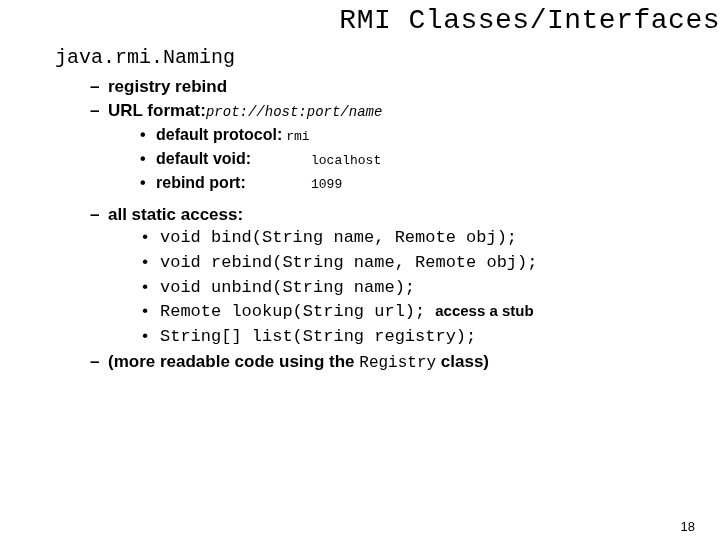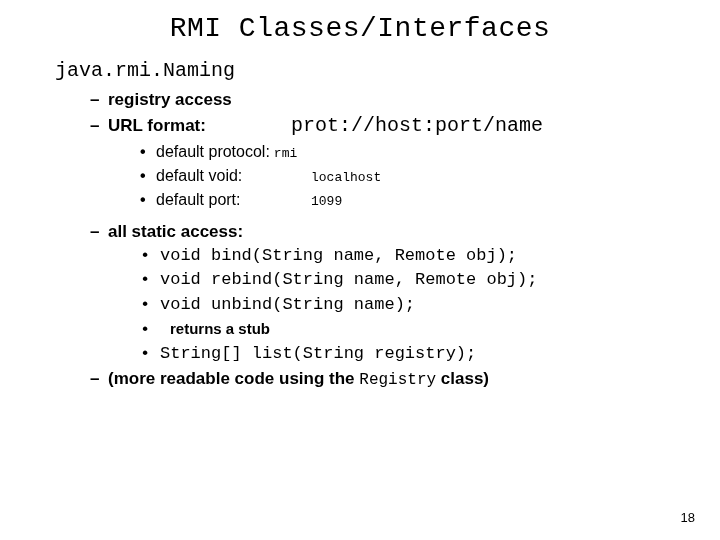--- a/index.html
+++ b/index.html
@@ -9,30 +9,29 @@
     height: 540px;
     background: #fff;
     font-family: "Comic Sans MS", cursive, sans-serif;
     color: #000;
     position: relative;
   }
   .mono {
     font-family: "Courier New", Courier, monospace;
   }
   .title {
-    text-align: center;
+    text-align: right;
     font-size: 28px;
-    padding-top: 13px;
+    padding-top: 5px;
     padding-bottom: 10px;
     letter-spacing: 0.5px;
   }
   .sub1 {
     font-size: 20px;
     margin-left: 55px;
-    margin-top: 5px;
   }
   .l2row {
     display: flex;
     align-items: baseline;
     margin-left: 90px;
     font-size: 17px;
     line-height: 1.4;
   }
   .l2row .dash {
     width: 18px;
@@ -48,33 +47,33 @@
     margin-left: 140px;
     font-size: 16px;
     line-height: 1.5;
   }
   .l3row .dot {
     width: 16px;
     flex: 0 0 16px;
     font-weight: bold;
   }
   .l3row .lab {
-    font-weight: normal;
+    font-weight: bold;
     display: inline-block;
   }
   .l3row.tight .lab { width: auto; }
   .l3row .val {
     font-family: "Courier New", Courier, monospace;
     font-size: 13px;
   }
   .w1 { width: 155px; }
   .urlval {
     font-family: "Courier New", Courier, monospace;
-    font-size: 20px;
-    margin-left: 85px;
+    font-size: 14px;
+    font-style: italic;
   }
   .methods {
     margin-left: 140px;
     font-size: 17px;
     line-height: 1.45;
   }
   .methods .mrow {
     display: flex;
     align-items: baseline;
   }
@@ -84,38 +83,38 @@
   }
   .note {
     font-weight: bold;
     font-family: "Comic Sans MS", cursive, sans-serif;
     font-size: 15px;
     margin-left: 10px;
   }
   .pagenum {
     position: absolute;
     right: 25px;
-    bottom: 15px;
+    bottom: 6px;
     font-family: Arial, sans-serif;
     font-size: 13px;
   }
   .bold { font-weight: bold; }
 </style>
 </head>
 <body>
 
 <div class="title mono">RMI Classes/Interfaces</div>
 
 <div class="sub1 mono">java.rmi.Naming</div>
 
 <div style="height:6px"></div>
 
 <div class="l2row">
   <span class="dash">–</span>
-  <span class="lab">registry access</span>
+  <span class="lab">registry rebind</span>
 </div>
 
 <div class="l2row">
   <span class="dash">–</span>
   <span class="lab">URL format:</span>
   <span class="urlval">prot://host:port/name</span>
 </div>
 
 <div class="l3row tight">
   <span class="dot">•</span>
@@ -124,21 +123,21 @@
 </div>
 
 <div class="l3row">
   <span class="dot">•</span>
   <span class="lab w1">default void:</span>
   <span class="val">localhost</span>
 </div>
 
 <div class="l3row">
   <span class="dot">•</span>
-  <span class="lab w1">default port:</span>
+  <span class="lab w1">rebind port:</span>
   <span class="val">1099</span>
 </div>
 
 <div style="height:8px"></div>
 
 <div class="l2row">
   <span class="dash">–</span>
   <span class="lab">all static access:</span>
 </div>
 
@@ -150,21 +149,22 @@
   <div class="mrow">
     <span class="bull">•</span>
       <span>void rebind(String name, Remote obj);</span>
   </div>
   <div class="mrow">
     <span class="bull">•</span>
       <span>void unbind(String name);</span>
   </div>
   <div class="mrow">
     <span class="bull">•</span>
-    <span class="note">returns a stub</span>
+      <span>Remote lookup(String url);</span>
+    <span class="note">access a stub</span>
   </div>
   <div class="mrow">
     <span class="bull">•</span>
       <span>String[] list(String registry);</span>
   </div>
 </div>
 
 <div class="l2row">
   <span class="dash">–</span>
   <span>

